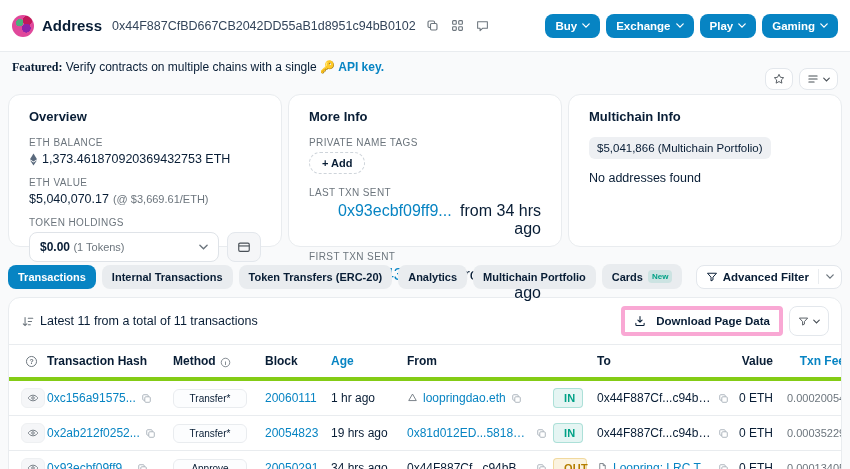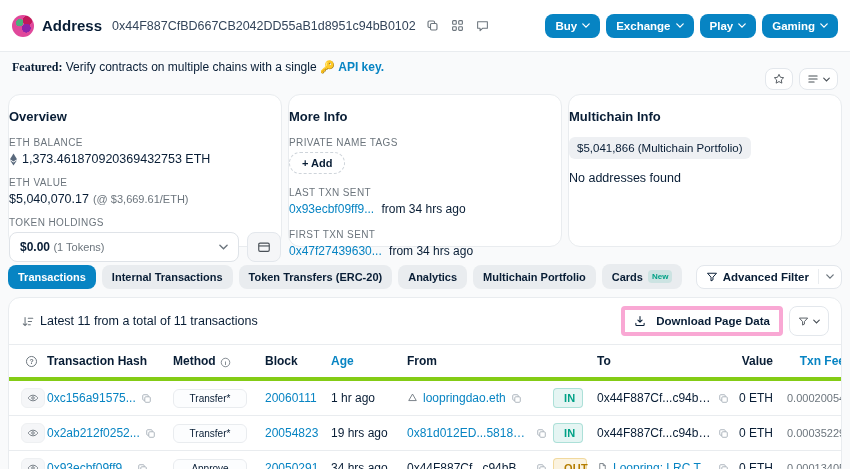--- a/index.html
+++ b/index.html
@@ -29,36 +29,36 @@
   .featured-wrap { position: relative; padding: 8px 12px 0 12px; height: 42px; }
   .featured { font-size: 12px; color: #081d35; }
   .featured b { font-weight: 700; font-family: Liberation Serif, serif; }
   .featured .api-link { font-weight: 700; }
   .quick-actions { position: absolute; right: 12px; top: 16px; display: flex; gap: 6px; }
   .sq-btn { display: inline-flex; align-items: center; gap: 4px; background: #fff; color: #495057;
     border: 1px solid #e3e7ec; border-radius: 8px; padding: 4px 7px; cursor: pointer; }
 
   
   .cards { display: flex; gap: 6px; padding: 0 8px; }
-  .card { background: #fff; border: 1px solid #e9ecef; border-radius: 12px; padding: 14px 0;
+  .card { background: #fff; border: 1px solid #e9ecef; border-radius: 12px; padding: 14px 20px;
     height: 153px; flex: 1; }
   .card h2 { font-size: 13px; font-weight: 700; margin-bottom: 13px; }
   .ov-label { font-size: 10px; font-weight: 500; letter-spacing: .4px; color: #6c757d; margin-bottom: 4px; }
   .ov-value { font-size: 12.5px; margin-bottom: 11px; display: flex; align-items: center; gap: 4px; }
   .select-row { display: flex; gap: 8px; align-items: center; margin-top: 2px; }
   .token-select { flex: 1; display: flex; align-items: center; justify-content: space-between;
     border: 1px solid #dfe3e8; border-radius: 8px; padding: 7px 10px; background: #fff;
     font-size: 12px; cursor: pointer; }
   .token-select .cnt { color: #6c757d; font-size: 11px; }
   .wallet-btn { border: 1px solid #e3e7ec; background: #f5f6f8; border-radius: 8px; padding: 7px 9px;
     color: #495057; cursor: pointer; }
   .add-btn { display: inline-flex; align-items: center; gap: 4px; border: 1px dashed #ced4da;
     border-radius: 14px; background: #fff; padding: 4px 12px; font-size: 11px; font-weight: 700;
     color: #081d35; cursor: pointer; margin-bottom: 13px; font-family: inherit; }
-  .txn-line { font-size: 12px; margin-bottom: 13px; }
+  .txn-line { font-size: 16px; margin-bottom: 13px; text-align: right; }
   .txn-line .time { color: #081d35; margin-left: 4px; }
   .mc-badge { display: inline-block; background: #eef0f3; border-radius: 6px; padding: 5px 8px;
     font-size: 11.5px; font-weight: 500; margin-bottom: 12px; cursor: pointer; }
   .mc-empty { font-size: 12.5px; }
 
   
   .tabs-row { display: flex; align-items: center; justify-content: space-between; padding: 0 8px;
     margin-top: 17px; }
   .tabs { display: flex; gap: 6px; align-items: center; }
   .tab { display: inline-flex; align-items: center; gap: 5px; background: #e9ecef; color: #081d35;

